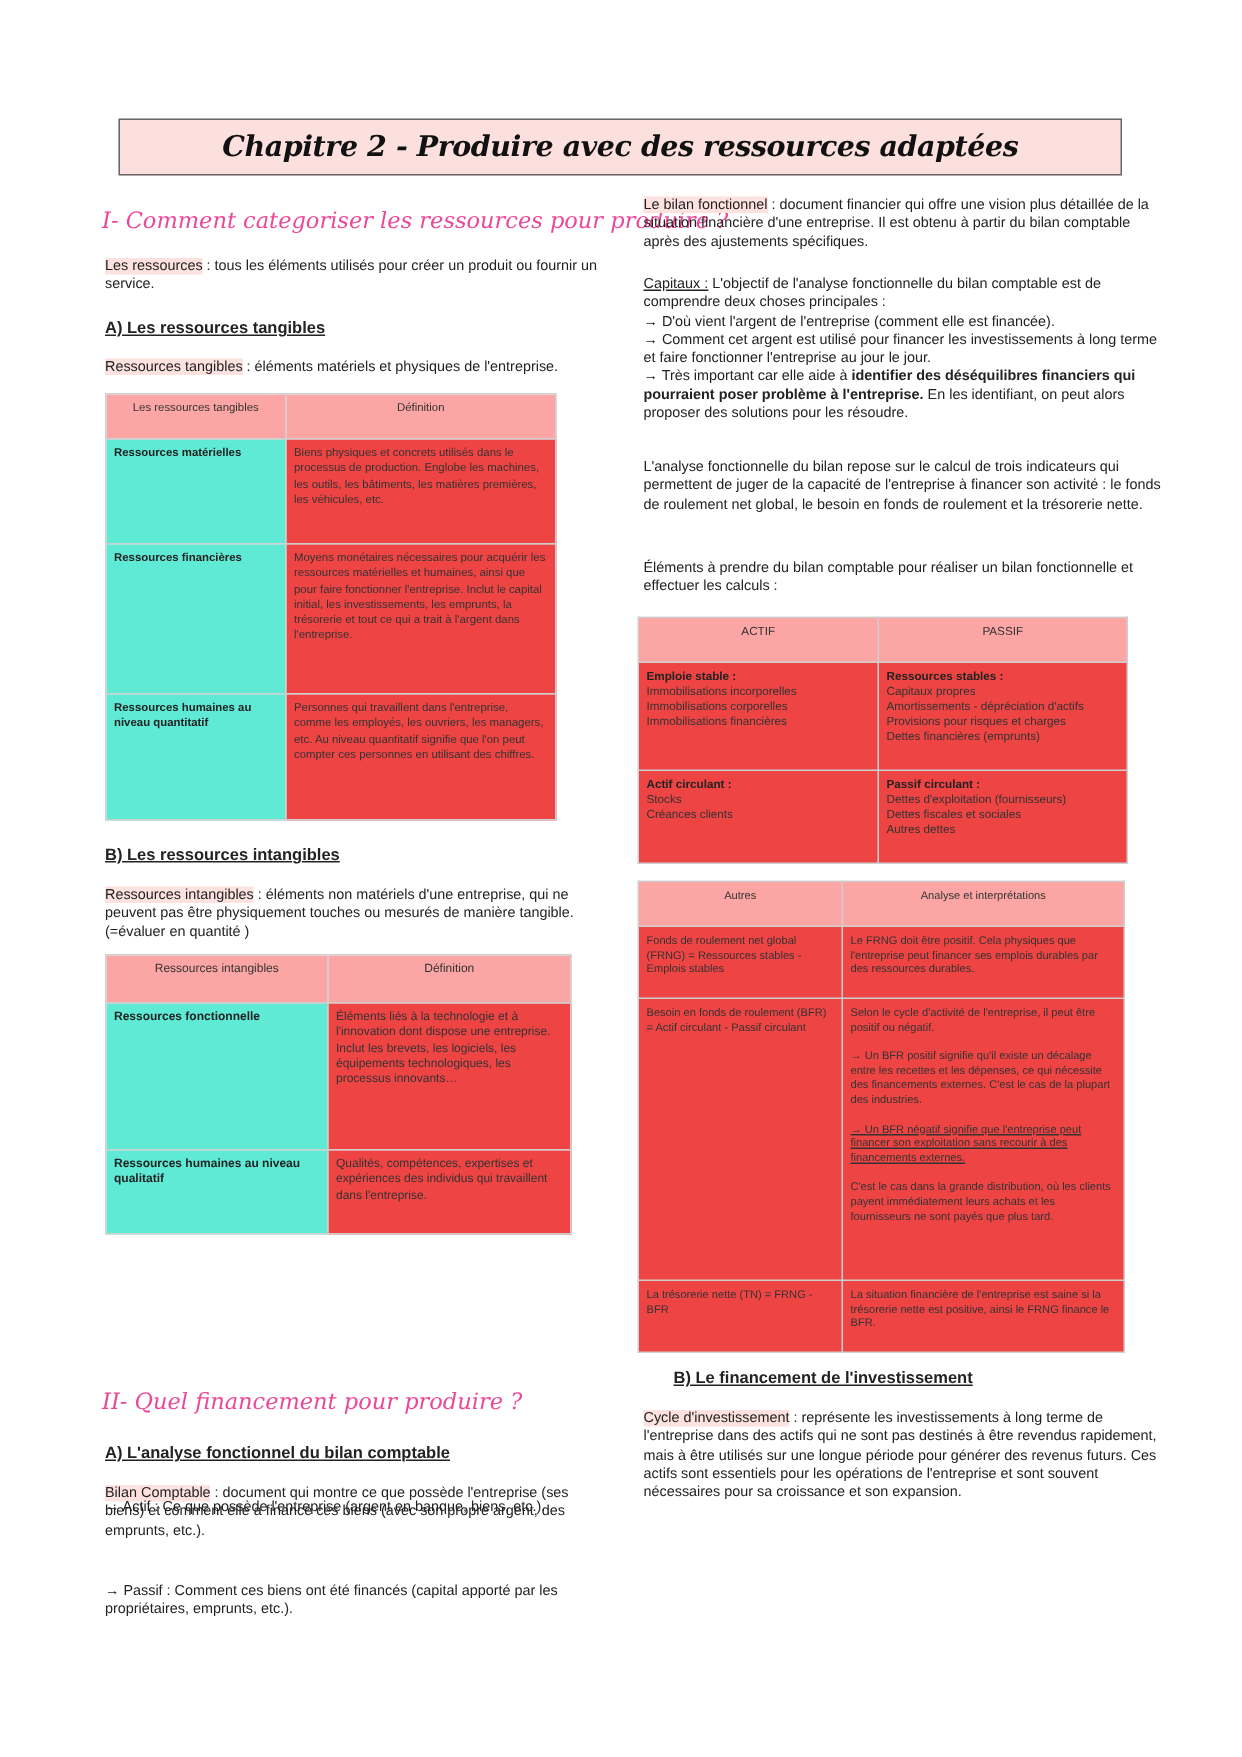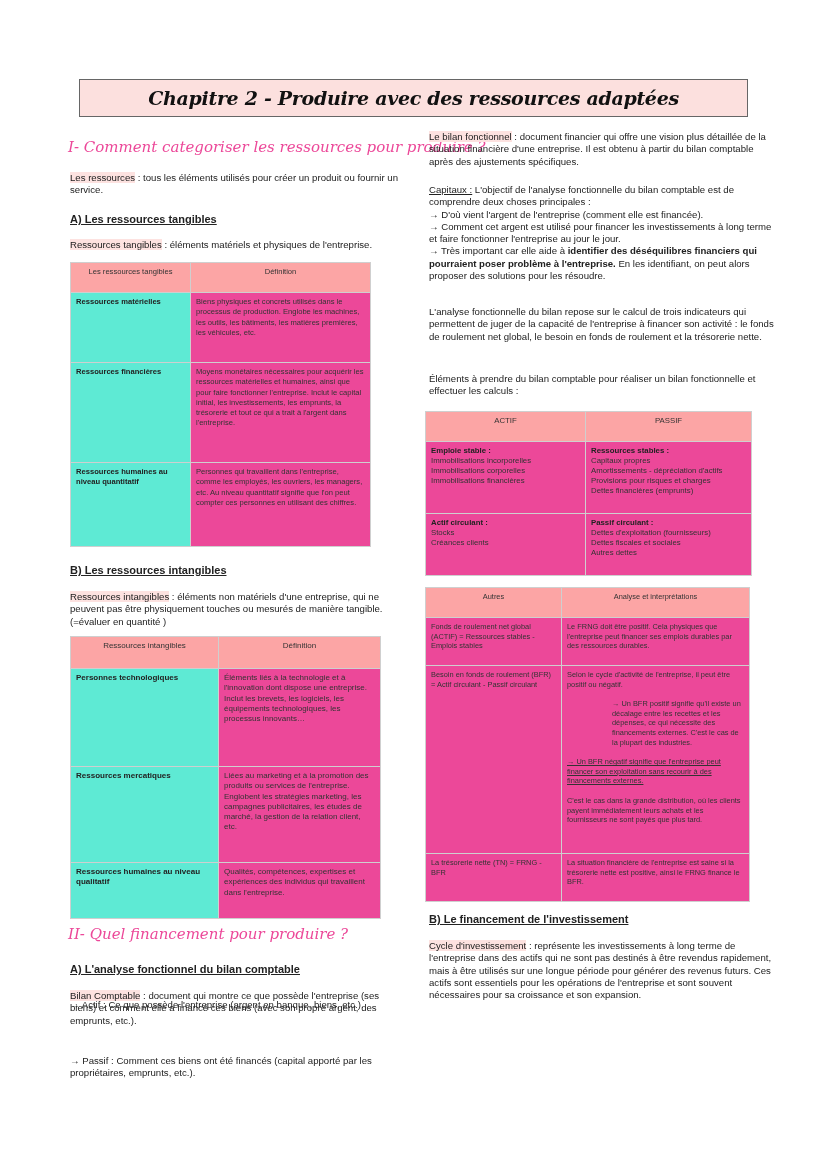--- a/index.html
+++ b/index.html
@@ -8,21 +8,21 @@
   .title-box span { font-family: "DejaVu Serif", serif; font-style: italic; font-weight: bold; font-size: 19px; color: #111; letter-spacing: -0.3px; }
   .abs { position: absolute; }
   .section-title { font-family: "DejaVu Serif", serif; font-style: italic; font-size: 15px; color: #ec4899; white-space: nowrap; }
   p.txt { margin: 0; font-size: 9.6px; line-height: 12.3px; color: #222; }
   .hl { background: #fde2e0; }
   .sub { font-size: 11px; font-weight: bold; text-decoration: underline; color: #222; }
   table.t { border-collapse: collapse; position: absolute; font-size: 7.6px; line-height: 10.3px; color: #333; }
   table.t td, table.t th { border: 1px solid #cfcfcf; vertical-align: top; padding: 4px 5px; text-align: left; }
   table.t th { background: #fca5a5; font-weight: normal; text-align: center; }
   table.t td.lab { background: #5eead4; font-weight: bold; color: #222; }
-  table.t td.plain { background: #ec4899; }
+  table.t td.plain { background: #ef4444; }
   .b { font-weight: bold; color: #222; }
   .u { text-decoration: underline; }
 </style>
 </head>
 <body>
 
 <div class="title-box">
   <span>Chapitre 2 - Produire avec des ressources adaptées</span>
 </div>
 
@@ -59,26 +59,22 @@
 
 <p class="txt abs" style="left:70px; top:591px; width:330px;"><span class="hl">Ressources intangibles</span><span> : éléments non matériels d'une entreprise, qui ne peuvent pas être physiquement touches ou mesurés de manière tangible. (=évaluer en quantité )</span></p>
 
 <table class="t" style="left:70px; top:636px; width:311px; font-size:8px;">
   <tbody>
       <tr style="height:32px;">
     <th style="width:137px;">Ressources intangibles</th>
     <th>Définition</th>
   </tr>
   <tr style="height:98px;">
-    <td class="lab">Personnes technologiques</td>
+    <td class="lab">Ressources fonctionnelle</td>
     <td class="plain">Éléments liés à la technologie et à l'innovation dont dispose une entreprise. Inclut les brevets, les logiciels, les équipements technologiques, les processus innovants…</td>
-  </tr>
-  <tr style="height:96px;">
-    <td class="lab">Ressources mercatiques</td>
-    <td class="plain">Liées au marketing et à la promotion des produits ou services de l'entreprise. Englobent les stratégies marketing, les campagnes publicitaires, les études de marché, la gestion de la relation client, etc.</td>
   </tr>
   <tr style="height:56px;">
     <td class="lab">Ressources humaines au niveau qualitatif</td>
     <td class="plain">Qualités, compétences, expertises et expériences des individus qui travaillent dans l'entreprise.</td>
   </tr>
 </tbody>
   </table>
 
 <div class="abs section-title" style="left:68px; top:925px;">II- Quel financement pour produire ?</div>
 
@@ -139,34 +135,34 @@
 </tbody>
   </table>
 
 <table class="t" style="left:425px; top:587px; width:325px; font-size:7.4px; line-height:9.6px;">
   <tbody>
       <tr style="height:30px;">
     <th style="width:125px;">Autres</th>
     <th>Analyse et interprétations</th>
   </tr>
   <tr style="height:48px;">
-    <td class="plain">Fonds de roulement net global (ACTIF) = Ressources stables - Emplois stables</td>
+    <td class="plain">Fonds de roulement net global (FRNG) = Ressources stables - Emplois stables</td>
     <td class="plain">Le FRNG doit être positif. Cela physiques que l'entreprise peut financer ses emplois durables par des ressources durables.</td>
   </tr>
   <tr style="height:188px;">
     <td class="plain">Besoin en fonds de roulement (BFR) = Actif circulant - Passif circulant</td>
     <td class="plain">
       <div>Selon le cycle d'activité de l'entreprise, il peut être positif ou négatif.</div>
-      <div style="margin-top:10px;margin-left:45px;">→ Un BFR positif signifie qu'il existe un décalage entre les recettes et les dépenses, ce qui nécessite des financements externes. C'est le cas de la plupart des industries.</div>
+      <div style="margin-top:10px;">→ Un BFR positif signifie qu'il existe un décalage entre les recettes et les dépenses, ce qui nécessite des financements externes. C'est le cas de la plupart des industries.</div>
       <div style="margin-top:10px;text-decoration:underline;">→ Un BFR négatif signifie que l'entreprise peut financer son exploitation sans recourir à des financements externes.</div>
       <div style="margin-top:10px;">C'est le cas dans la grande distribution, où les clients payent immédiatement leurs achats et les fournisseurs ne sont payés que plus tard.</div>
     </td>
   </tr>
   <tr style="height:48px;">
     <td class="plain">La trésorerie nette (TN) = FRNG - BFR</td>
     <td class="plain">La situation financière de l'entreprise est saine si la trésorerie nette est positive, ainsi le FRNG finance le BFR.</td>
   </tr>
 </tbody>
   </table>
 
-<div class="abs sub" style="left:429px; top:913px;">B) Le financement de l'investissement</div>
+<div class="abs sub" style="left:449px; top:913px;">B) Le financement de l'investissement</div>
 
 <p class="txt abs" style="left:429px; top:940px; width:350px;"><span class="hl">Cycle d'investissement</span><span> : représente les investissements à long terme de l'entreprise dans des actifs qui ne sont pas destinés à être revendus rapidement, mais à être utilisés sur une longue période pour générer des revenus futurs. Ces actifs sont essentiels pour les opérations de l'entreprise et sont souvent nécessaires pour sa croissance et son expansion.</span></p>
 
 </body></html>

